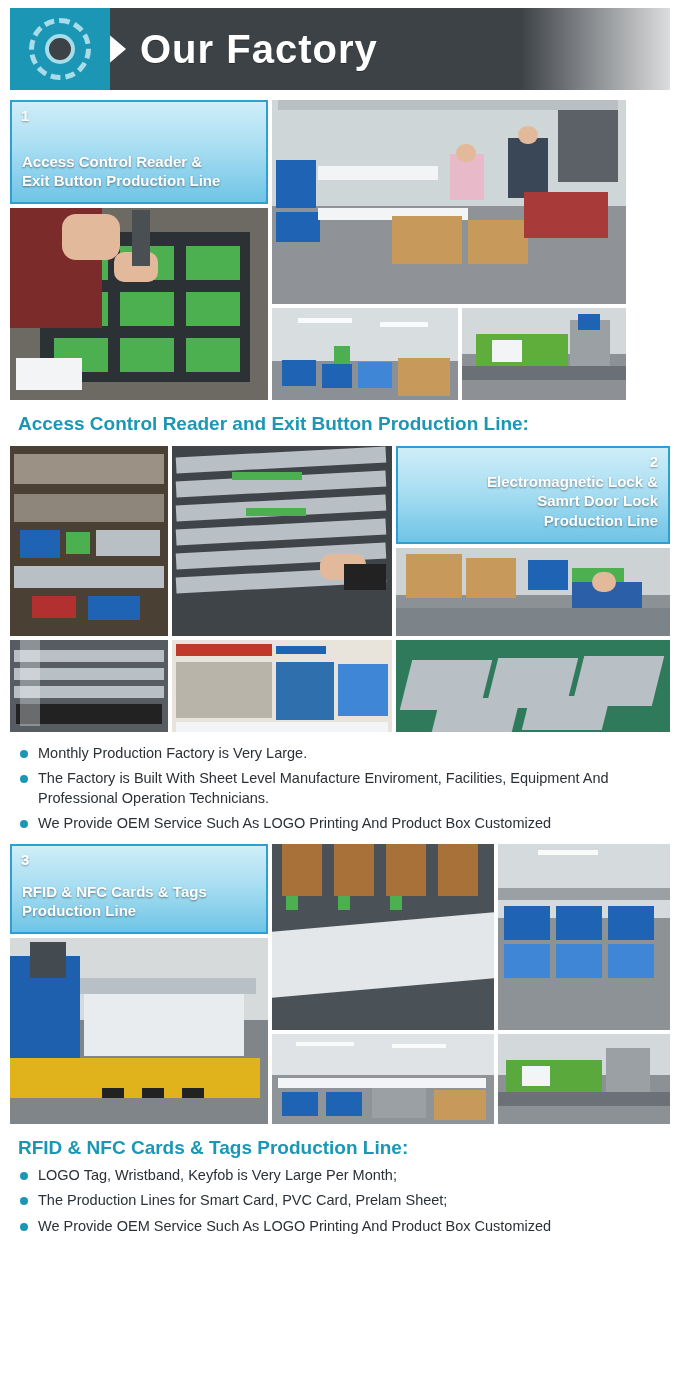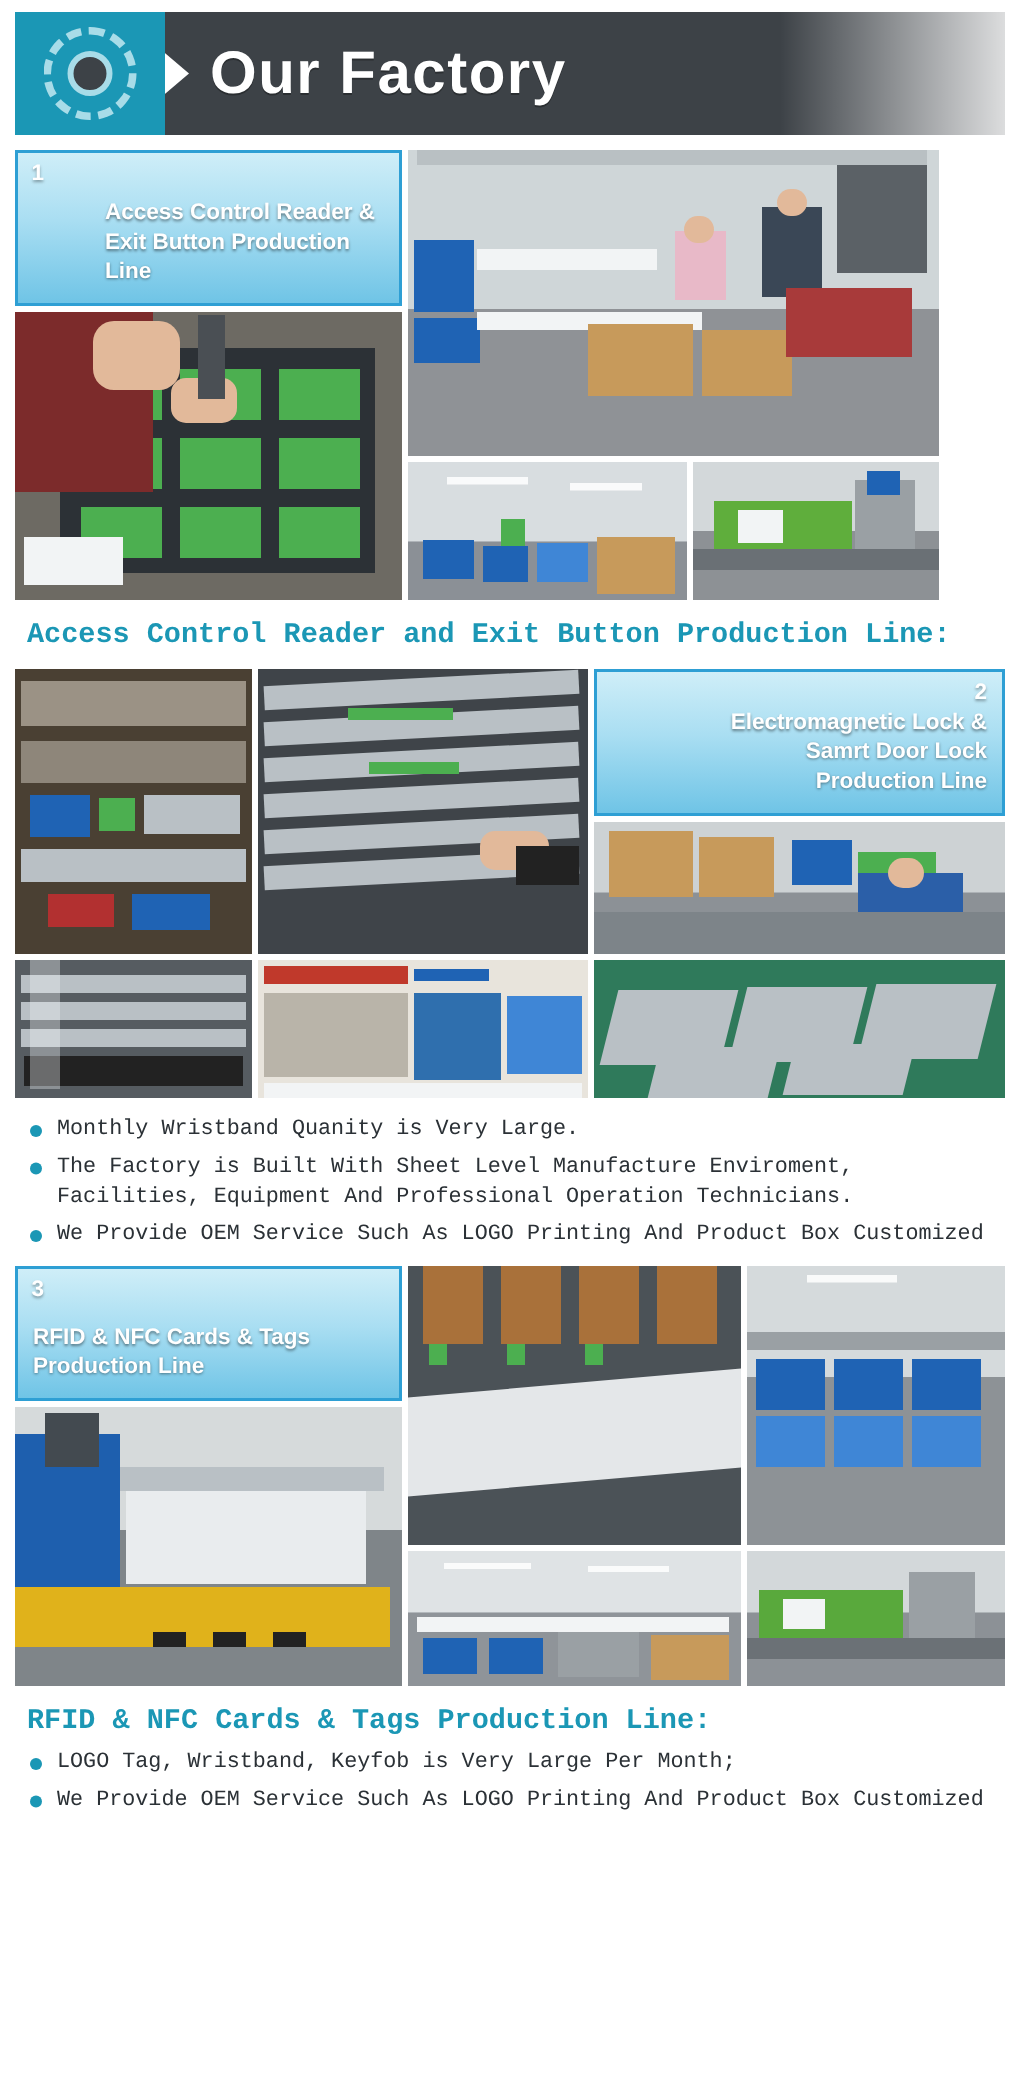--- a/index.html
+++ b/index.html
@@ -132,21 +132,20 @@
     font-weight: bold;
     line-height: 1.28;
     text-shadow: 0 1px 2px rgba(0,0,0,.45);
     width: 100%;
   }
   .caption-tile.right-al .ctext { text-align: right; }
 
   
   .section {
     margin: 12px 18px 0 18px;
-    font-family: Liberation Mono, monospace;
   }
   .section h3 {
     margin: 0 0 6px 0;
     font-size: 19px;
     line-height: 1.25;
     color: #1b97b5;
     font-weight: bold;
   }
   ul.bullets {
     list-style: none;
@@ -212,21 +211,21 @@
     </div>
     <div class="arrow"></div>
     <div class="header-title">Our Factory</div>
     <div class="header-fade"></div>
   </div>
 
   <div class="gallery" style="grid-template-columns: 258px 186px 164px; grid-template-rows: 104px 96px 92px;">
 
     <div class="cell caption-tile" style="grid-column:1; grid-row:1;">
       <div class="num">1</div>
-      <div class="ctext" style="white-space: pre-line; margin-left: 48px;">Access Control Reader &amp;
+      <div class="ctext" style="white-space: pre-line;">Access Control Reader &amp;
 Exit Button Production Line</div>
     </div>
 
     <div class="cell" style="grid-column:1; grid-row:2 / span 2;">
       <div class="photo">
         <div class="floor" style="top:0; background:#6d6a63;"></div>
         <div class="dark" style="left:30px; top:24px; width:210px; height:150px; background:#2c3136;"></div>
         <div class="green" style="left:44px; top:38px; width:54px; height:34px;"></div>
         <div class="green" style="left:110px; top:38px; width:54px; height:34px;"></div>
         <div class="green" style="left:176px; top:38px; width:54px; height:34px;"></div>
@@ -379,21 +378,21 @@
         <div class="steel" style="left:96px; top:18px; width:80px; height:50px; transform:skewX(-14deg);"></div>
         <div class="steel" style="left:182px; top:16px; width:80px; height:50px; transform:skewX(-14deg);"></div>
         <div class="steel" style="left:40px; top:58px; width:80px; height:34px; transform:skewX(-14deg);"></div>
         <div class="steel" style="left:130px; top:56px; width:80px; height:34px; transform:skewX(-14deg);"></div>
       </div>
     </div>
   </div>
 
   <div class="section">
     <ul class="bullets">
-      <li>Monthly Wristband Quanity is Very Large.</li>
+      <li>Monthly Production Factory is Very Large.</li>
       <li>The Factory is Built With Sheet Level Manufacture Enviroment, Facilities, Equipment And Professional Operation Technicians.</li>
       <li>We Provide OEM Service Such As LOGO Printing And Product Box Customized</li>
     </ul>
   </div>
 
   <div class="gallery" style="grid-template-columns: 258px 222px 172px; grid-template-rows: 90px 92px 90px;">
 
     <div class="cell caption-tile" style="grid-column:1; grid-row:1;">
       <div class="num">3</div>
       <div class="ctext" style="white-space: pre-line;">RFID &amp; NFC Cards &amp; Tags
@@ -467,17 +466,18 @@
         <div class="gray" style="left:108px; top:14px; width:44px; height:48px;"></div>
         <div class="dark" style="left:0px; top:58px; width:172px; height:14px; background:#6b7176;"></div>
       </div>
     </div>
   </div>
 
   <div class="section">
     <h3>RFID &amp; NFC Cards &amp; Tags Production Line:</h3>
     <ul class="bullets">
       <li>LOGO Tag, Wristband, Keyfob is Very Large Per Month;</li>
+      <li>The Production Lines for Smart Card, PVC Card, Prelam Sheet;</li>
       <li>We Provide OEM Service Such As LOGO Printing And Product Box Customized</li>
     </ul>
   </div>
 
 </div>
 
 </body></html>

